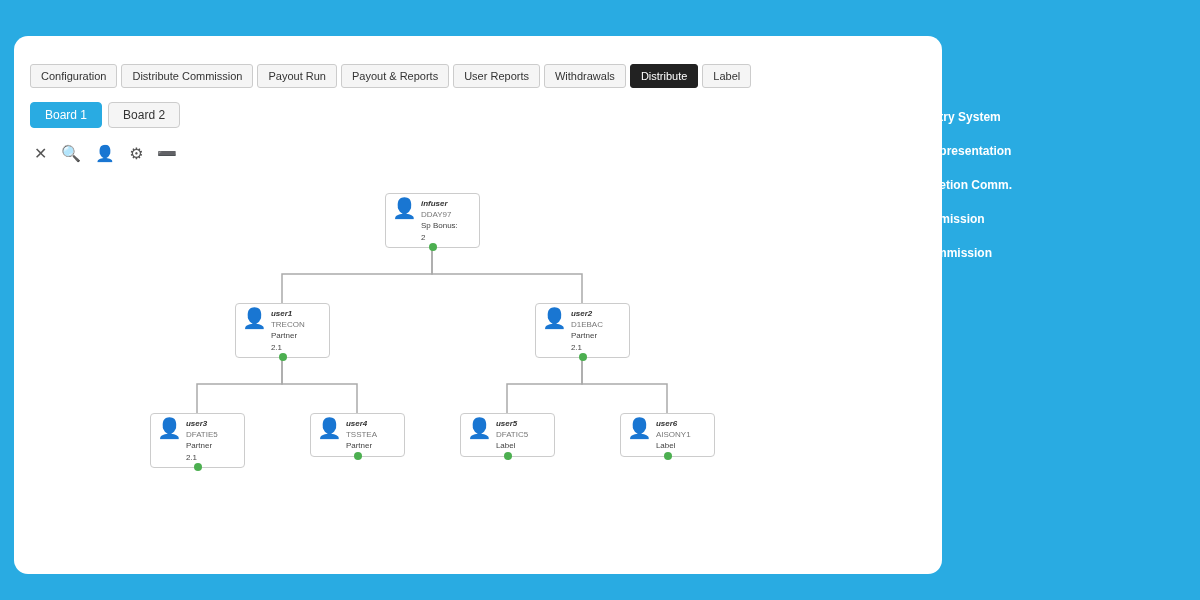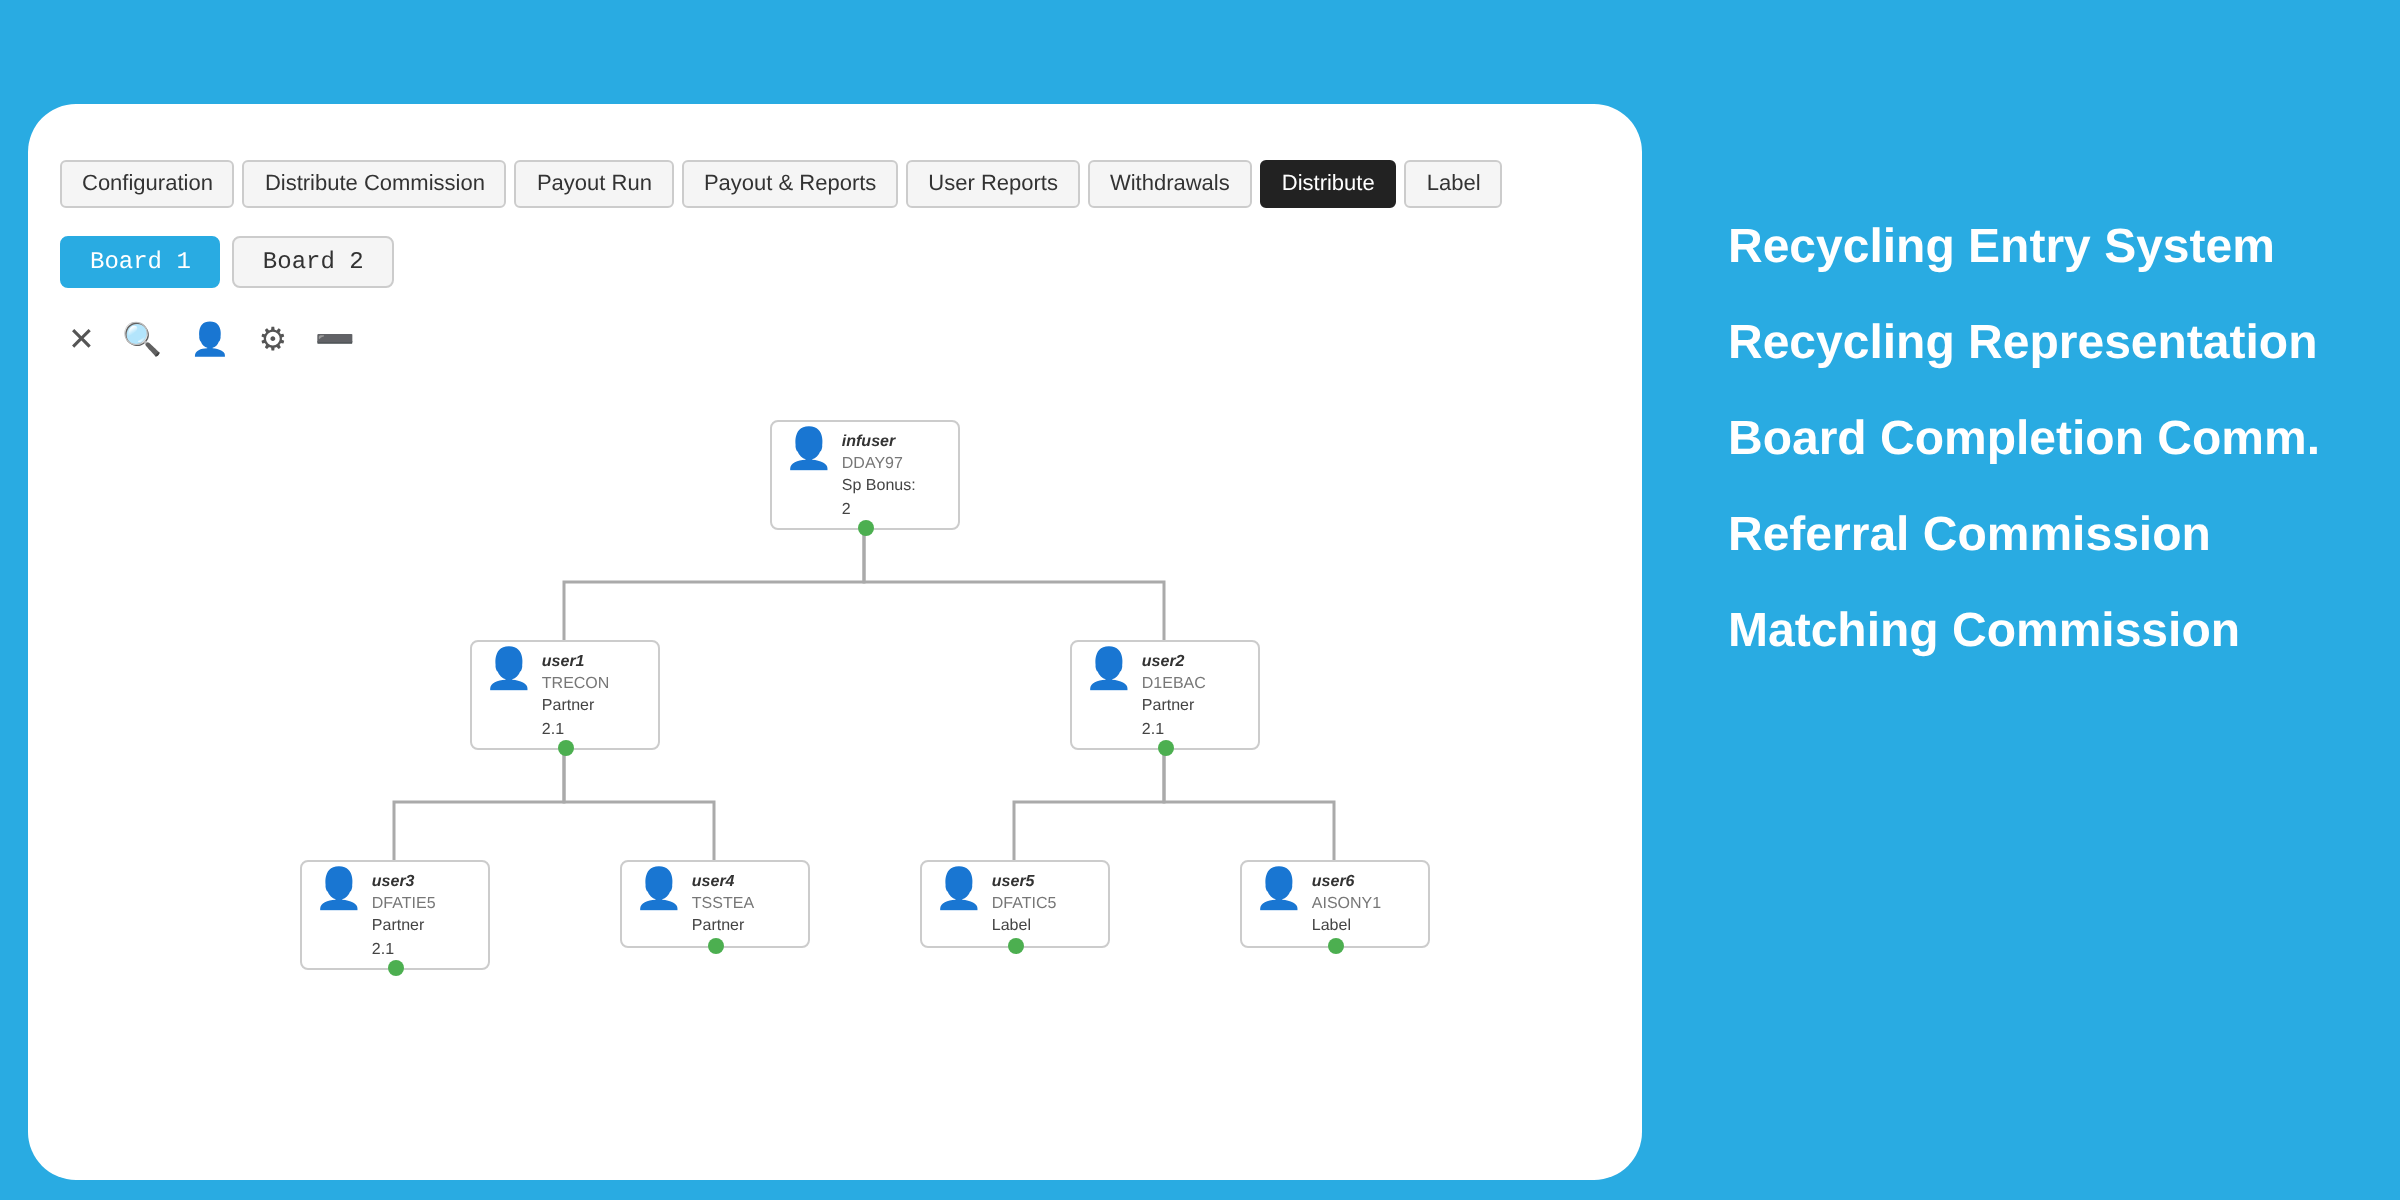--- a/index.html
+++ b/index.html
@@ -23,26 +23,26 @@
       font-size: 28px;
       font-weight: bold;
       padding: 8px 14px;
       white-space: nowrap;
       overflow: hidden;
     }
 
     
     #main-panel {
       position: absolute;
-      top: 52px;
+      top: 36px;
       left: 14px;
-      width: 807px;
+      width: 928px;
       height: 538px;
       background: white;
-      border-radius: 24px;
+      border-radius: 14px;
       padding: 16px;
       overflow: hidden;
     }
 
     #panel-title {
       font-size: 15px;
       font-weight: bold;
       color: #333;
       margin-bottom: 12px;
     }
@@ -78,21 +78,20 @@
     }
 
     .board-btn {
       padding: 5px 14px;
       font-size: 12px;
       border-radius: 4px;
       border: 1px solid #ccc;
       cursor: pointer;
       background: #f5f5f5;
       color: #333;
-      font-family: Liberation Mono, monospace;
     }
     .board-btn.active {
       background: #29abe2;
       color: white;
       border-color: #29abe2;
     }
 
     
     #icon-toolbar {
       display: flex;
@@ -176,21 +175,21 @@
       top: 90px;
       right: 0;
       width: 360px;
       padding: 20px 24px;
       display: flex;
       flex-direction: column;
       gap: 20px;
     }
 
     .sidebar-item {
-      font-size: 24px;
+      font-size: 12px;
       font-weight: bold;
       color: white;
       cursor: pointer;
     }
   </style>
 </head>
 <body>
 
 <div id="page-title"></div>
 

